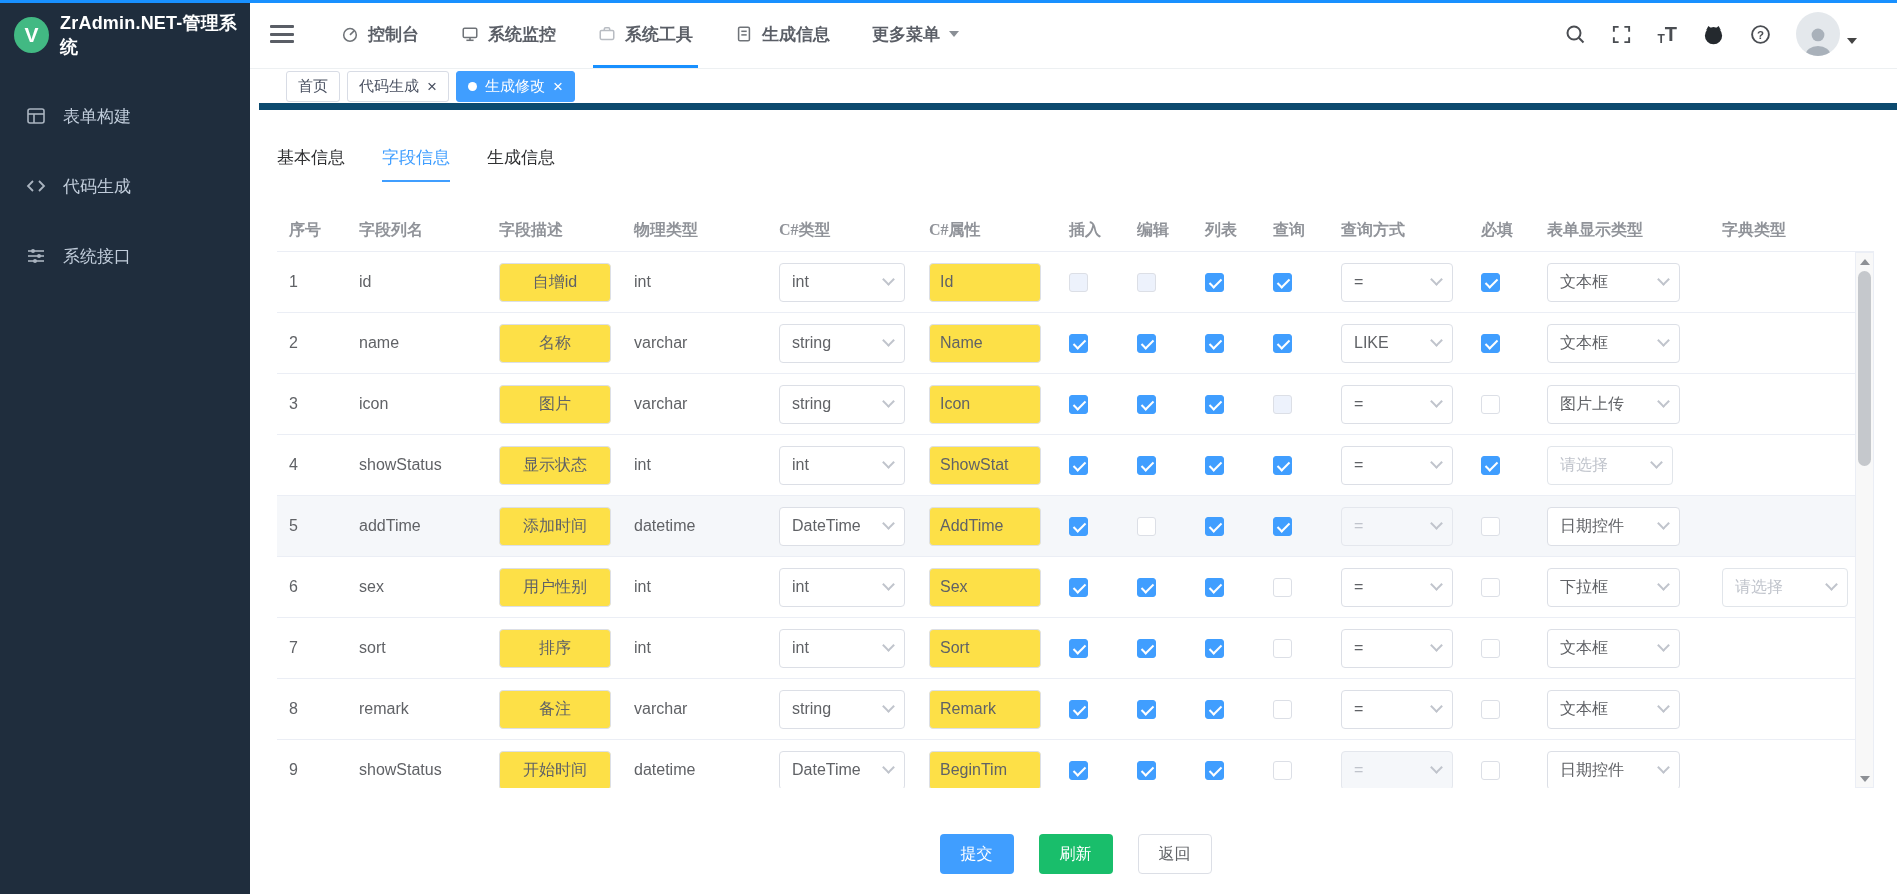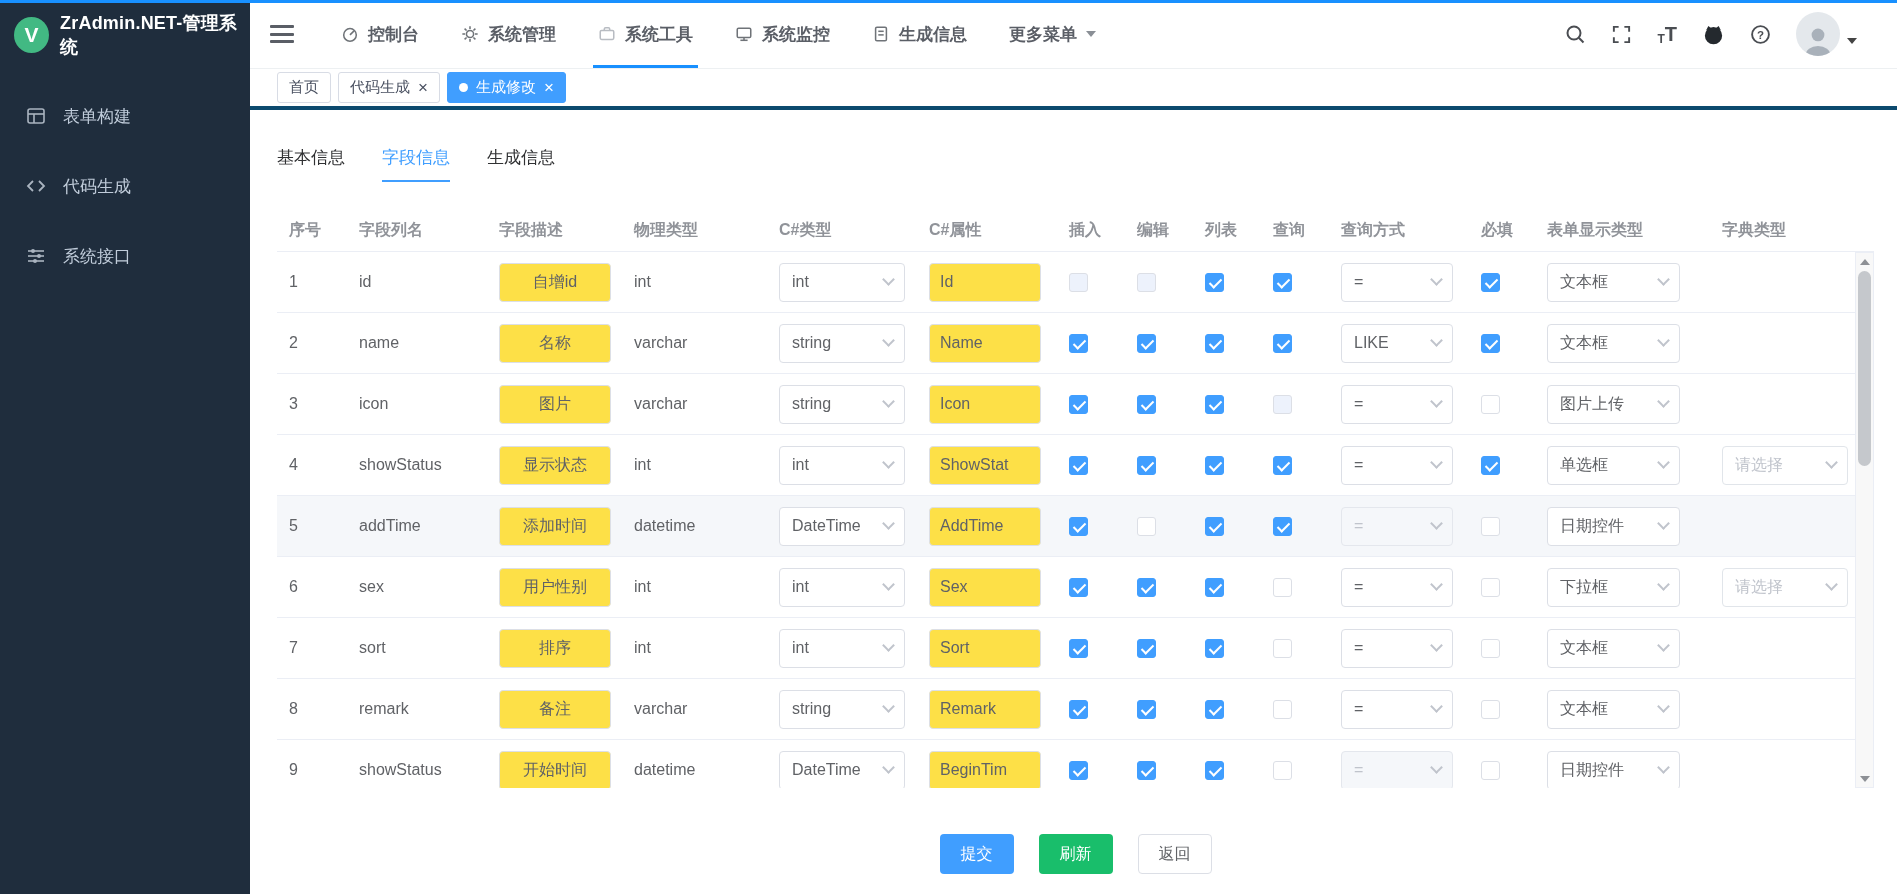--- a/index.html
+++ b/index.html
@@ -35,37 +35,37 @@
   .top-icons { margin-left:auto; display:flex; align-items:center; gap:25px; }
   .top-icon { cursor:pointer; display:flex; align-items:flex-end; }
   .fontsize-icon::before { content:"T"; font-size:12px; font-weight:bold; color:#4a4d52; }
   .fontsize-icon::after  { content:"T"; font-size:20px; font-weight:bold; color:#4a4d52; }
   .avatar-wrap { display:flex; align-items:center; gap:7px; cursor:pointer; }
   .avatar { width:44px; height:44px; border-radius:50%; background:#e4e8ec; display:flex; align-items:flex-end; justify-content:center; overflow:hidden; }
   .avatar-caret { width:0; height:0; border:5px solid transparent; border-top:6px solid #444; margin-top:18px; }
 
   
   .tagbar { height:41px; display:flex; align-items:center; gap:7px; padding-left:27px;
-    background:#fff; border-bottom:4px solid #0c4a6e; }
+    background:#fff; border-bottom:7px solid #0c4a6e;margin-left:9px; }
   .tag { height:31px; display:flex; align-items:center; gap:8px; padding:0 11px;
     border:1px solid #d8dce5; border-radius:3px; background:#fff; color:#495060;
     font-size:15px; cursor:pointer; white-space:nowrap; }
   .tag .close-icon::before { content:"\00d7"; font-size:17px; line-height:1; }
   .tag.active { background:#409eff; border-color:#409eff; color:#fff; }
   .tag .dot { width:9px; height:9px; border-radius:50%; background:#fff; }
 
   
   .content { padding:36px 0 0 27px; position:relative; flex:1; }
   .form-tabs { display:flex; gap:37px; font-size:17px; color:#303133; }
   .form-tab { padding-bottom:13px; cursor:pointer; position:relative; }
   .form-tab.active { color:#409eff; }
   .form-tab.active::after { content:""; position:absolute; left:0; right:0; bottom:0; height:2px; background:#409eff; }
 
   .table-wrap { margin-top:28px; position:relative; width:1597px; }
-  .t-header { display:flex; height:42px; align-items:center; border-bottom:1px solid #ebeef5; }
+  .t-header { display:flex; height:42px; align-items:center; border-bottom:1px solid #ebeef5;font-family:Liberation Serif, serif; }
   .h-cell { font-size:16px; color:#909399; font-weight:600; padding-left:12px; white-space:nowrap; overflow:hidden; }
   .t-body { height:536px; overflow:hidden; }
   .t-row { display:flex; height:61px; align-items:center; border-bottom:1px solid #ebeef5; background:#fff; }
   .t-row.highlight { background:#f5f7fa; }
   .cell { padding-left:12px; font-size:16px; color:#606266; display:flex; align-items:center; overflow:visible; white-space:nowrap; }
   .w0{width:70px}.w1{width:140px}.w2{width:135px}.w3{width:145px}.w4{width:150px}
   .w5{width:140px}.w6{width:68px}.w7{width:68px}.w8{width:68px}.w9{width:68px}
   .w10{width:140px}.w11{width:66px}.w12{width:175px}.w13{width:140px}
 
   .inp { width:112px; height:39px; border:1px solid #dcdfe6; border-radius:4px;
@@ -171,51 +171,35 @@
           <svg width="18" height="18" viewBox="0 0 20 20" fill="none" stroke="#6f7378" stroke-width="1.7">
             <circle cx="10" cy="11" r="7"></circle>
               <line x1="10" y1="11" x2="14.5" y2="6.5"></line>
           </svg>
         </span>
         <span>控制台</span>
       </div>
       <div class="nav-item">
         <span>
           <svg width="18" height="18" viewBox="0 0 20 20" fill="none" stroke="#6f7378" stroke-width="1.7">
-            <circle cx="10" cy="10" r="4"></circle>
-            <line x1="10" y1="1.5" x2="10" y2="4.5"></line>
-              <line x1="10" y1="15.5" x2="10" y2="18.5"></line>
-            <line x1="1.5" y1="10" x2="4.5" y2="10"></line>
-              <line x1="15.5" y1="10" x2="18.5" y2="10"></line>
-            <line x1="4" y1="4" x2="6.2" y2="6.2"></line>
-              <line x1="13.8" y1="13.8" x2="16" y2="16"></line>
-            <line x1="4" y1="16" x2="6.2" y2="13.8"></line>
-              <line x1="13.8" y1="6.2" x2="16" y2="4"></line>
+            <rect x="2.5" y="3.5" width="15" height="10.5" rx="1.5"></rect>
+              <line x1="10" y1="14" x2="10" y2="17"></line>
+              <line x1="6" y1="17" x2="14" y2="17"></line>
           </svg>
         </span>
-        <span>系统管理</span>
+        <span>系统监控</span>
       </div>
       <div class="nav-item active">
         <span>
           <svg width="18" height="18" viewBox="0 0 20 20" fill="none" stroke="#b8bcc2" stroke-width="1.7">
             <rect x="2.5" y="6" width="15" height="10" rx="1.5"></rect>
             <path d="M7 6 V4.5 a1.5 1.5 0 0 1 1.5 -1.5 h3 a1.5 1.5 0 0 1 1.5 1.5 V6"></path>
           </svg>
         </span>
         <span>系统工具</span>
-      </div>
-      <div class="nav-item">
-        <span>
-          <svg width="18" height="18" viewBox="0 0 20 20" fill="none" stroke="#6f7378" stroke-width="1.7">
-            <rect x="2.5" y="3.5" width="15" height="10.5" rx="1.5"></rect>
-              <line x1="10" y1="14" x2="10" y2="17"></line>
-              <line x1="6" y1="17" x2="14" y2="17"></line>
-          </svg>
-        </span>
-        <span>系统监控</span>
       </div>
       <div class="nav-item">
         <span>
           <svg width="18" height="18" viewBox="0 0 20 20" fill="none" stroke="#6f7378" stroke-width="1.7">
             <rect x="4" y="2.5" width="12" height="15" rx="1.5"></rect>
               <line x1="7" y1="7" x2="13" y2="7"></line>
               <line x1="7" y1="11" x2="13" y2="11"></line>
           </svg>
         </span>
         <span>生成信息</span>
@@ -490,26 +474,20 @@
             </div>
     <div class="cell w10">
       <div class="select sel-qm">
         <span class="sel-text">=</span>
         <span class="chev"></span>
       </div>
     </div>
     <div class="cell w11">
               <span class="cb on"></span>
             </div>
-    <div class="cell w12">
-      <div class="select sel-display">
-        <span class="sel-text">单选框</span>
-        <span class="chev"></span>
-      </div>
-    </div>
     <div class="cell w13">
       <div class="select sel-dict placeholder">
         <span class="sel-text">请选择</span>
         <span class="chev"></span>
       </div>
     </div>
   </div>
 
   <div class="t-row highlight">
     <div class="cell w0">5</div>

